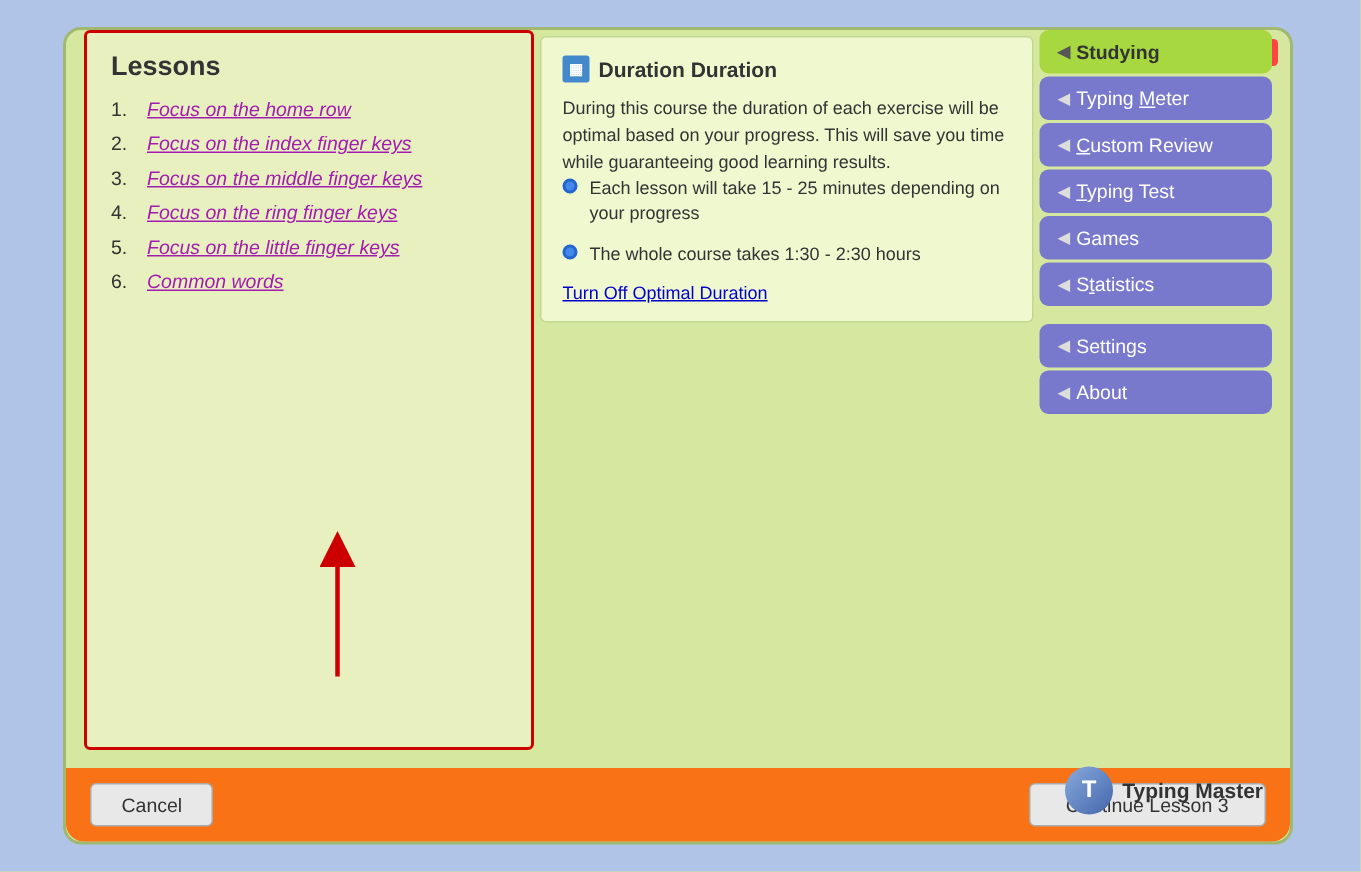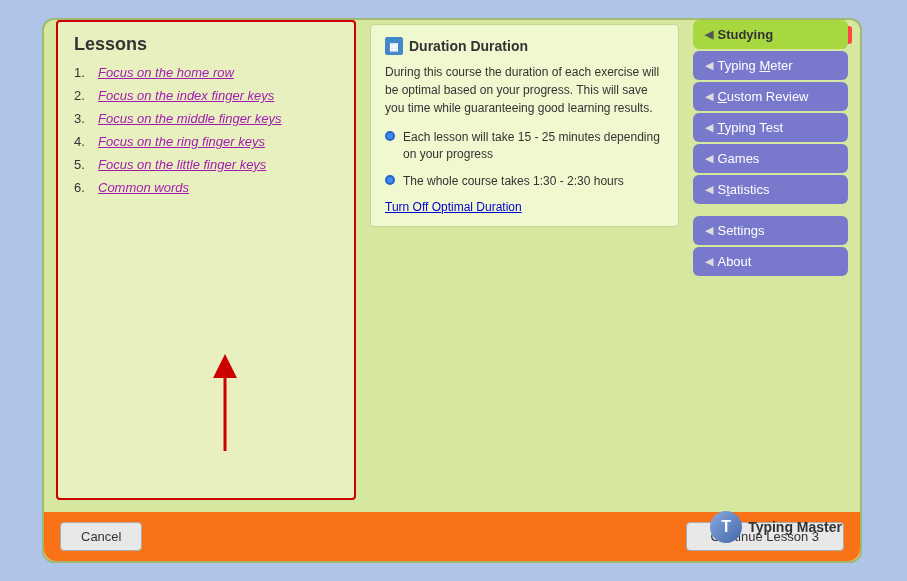--- a/index.html
+++ b/index.html
@@ -57,21 +57,21 @@
       content: '▶';
       font-size: 9px;
       color: #555;
     }
 
     
     .content-area {
       display: flex;
       flex: 1;
       padding: 0 12px 12px 12px;
-      gap: 14px;
+      gap: 4px;
       justify-content: space-between;
     }
 
     
     .lessons-panel {
       flex: 0 0 300px;
       background: #e8f0c0;
       border: 2px solid #cc0000;
       border-radius: 4px;
       padding: 12px 16px;
@@ -133,21 +133,20 @@
       display: flex;
       align-items: center;
       justify-content: center;
       color: white;
       font-size: 10px;
     }
     .duration-desc {
       font-size: 12px;
       color: #333;
       line-height: 1.5;
-      margin-bottom: 12px;
     }
     .duration-item {
       display: flex;
       align-items: flex-start;
       gap: 8px;
       margin-bottom: 10px;
       font-size: 12px;
       color: #333;
       line-height: 1.4;
     }

